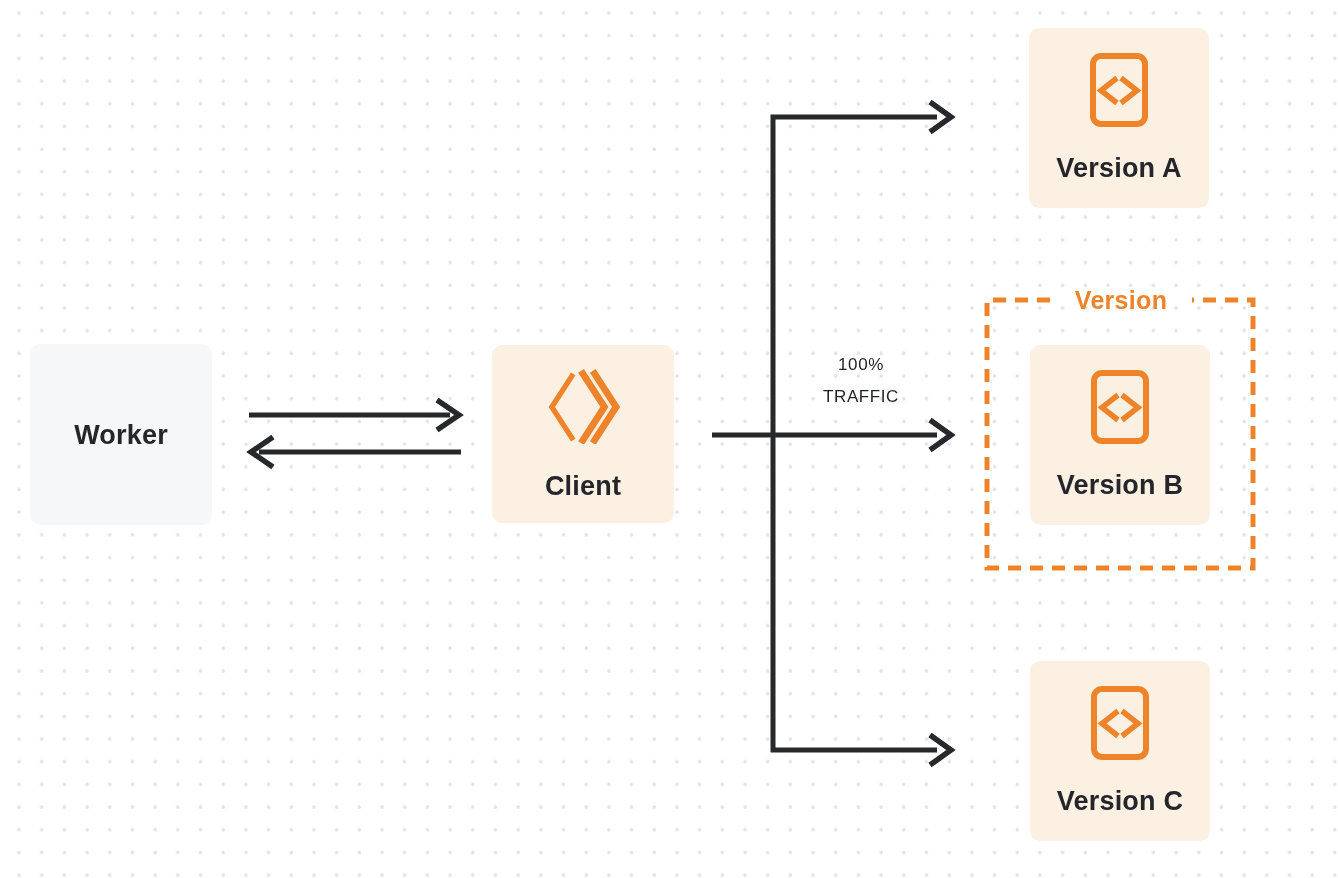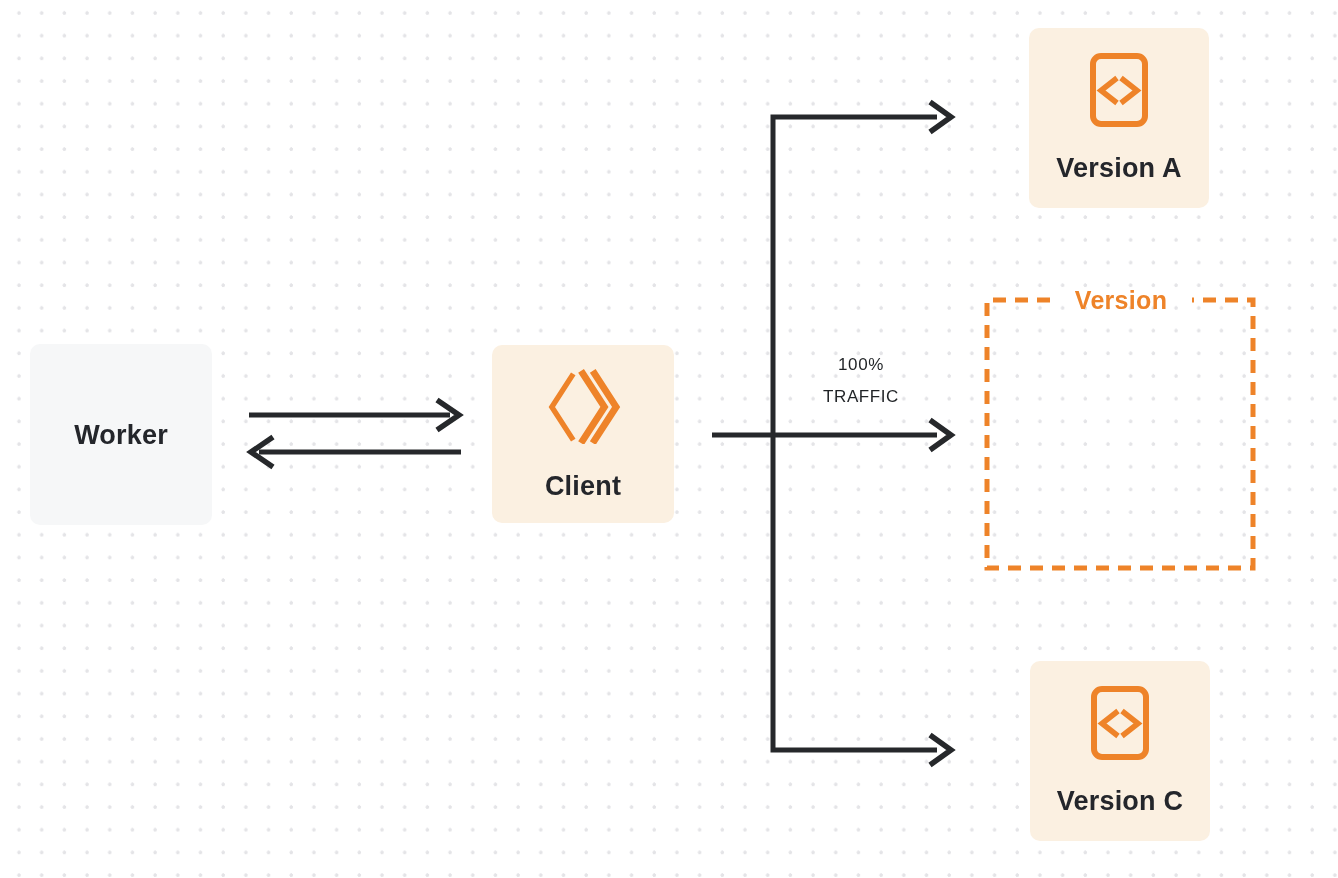--- a/index.html
+++ b/index.html
@@ -107,20 +107,28 @@
     <svg width="58" height="74" viewBox="0 0 58 74">
       <rect class="icon-orange" stroke-width="6" x="3" y="3" width="52" height="68" rx="8"></rect>
       <polyline class="icon-orange" stroke-width="5.5" points="27,25 11,37.5 27,50"></polyline>
       <polyline class="icon-orange" stroke-width="5.5" points="31,25 47,37.5 31,50"></polyline>
     </svg>
     <span class="label">Version A</span>
   </div>
 
   <div class="deployed-label">Version</div>
 
+  <div class="node node-version node-version-b">
+    <svg width="58" height="74" viewBox="0 0 58 74">
+      <rect class="icon-orange" stroke-width="6" x="3" y="3" width="52" height="68" rx="8"></rect>
+      <polyline class="icon-orange" stroke-width="5.5" points="27,25 11,37.5 27,50"></polyline>
+      <polyline class="icon-orange" stroke-width="5.5" points="31,25 47,37.5 31,50"></polyline>
+    </svg>
+    <span class="label">Version B</span>
+  </div>
 
   <div class="node node-version node-version-c">
     <svg width="58" height="74" viewBox="0 0 58 74">
       <rect class="icon-orange" stroke-width="6" x="3" y="3" width="52" height="68" rx="8"></rect>
       <polyline class="icon-orange" stroke-width="5.5" points="27,25 11,37.5 27,50"></polyline>
       <polyline class="icon-orange" stroke-width="5.5" points="31,25 47,37.5 31,50"></polyline>
     </svg>
     <span class="label">Version C</span>
   </div>
 

